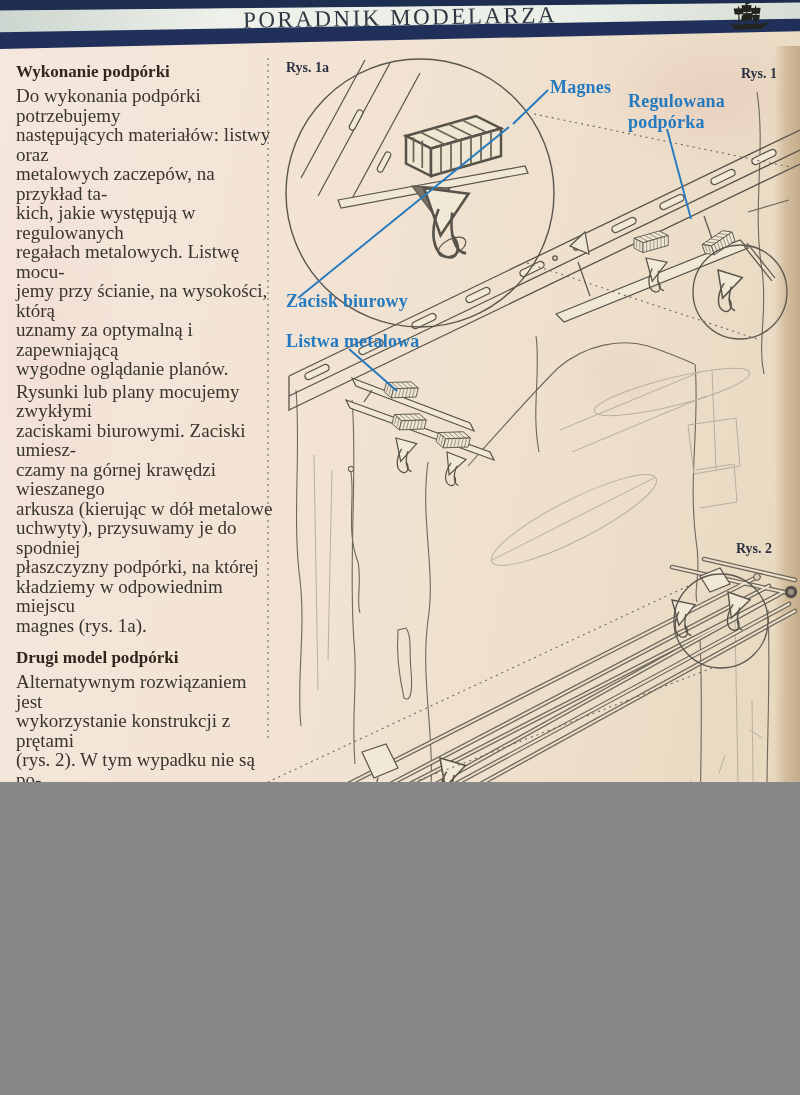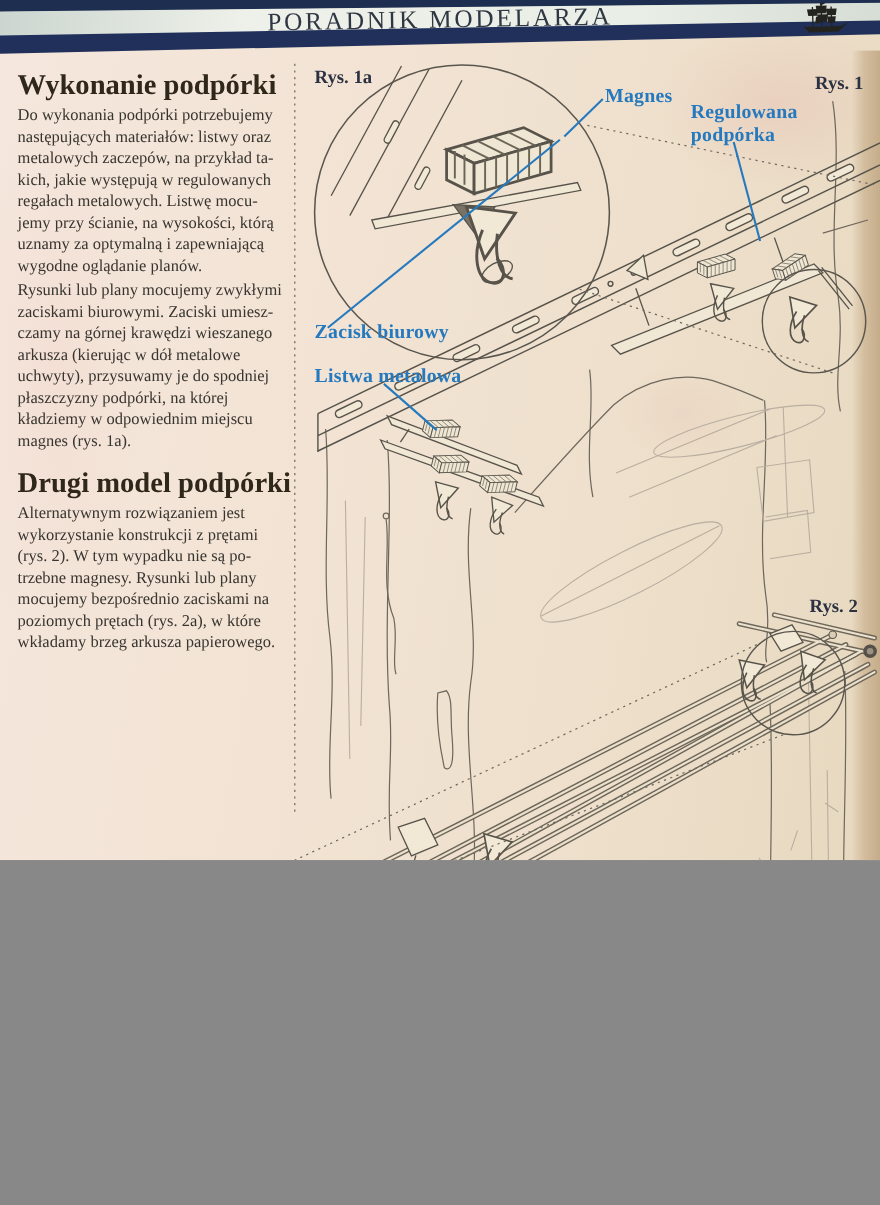--- a/index.html
+++ b/index.html
@@ -20,26 +20,26 @@
   .hdr-band{position:absolute;left:0;top:0;width:800px;height:52px;
         background:linear-gradient(95deg,#ccd5cf,#eef1ea 28%,#e9eee7 72%,#d6ddd4);
         clip-path:polygon(0 20%,100% 5%,100% 40%,0 64%);}
   .hdr-bar-bot{position:absolute;left:0;top:0;width:800px;height:52px;background:#20305a;
         clip-path:polygon(0 62%,100% 36%,100% 60%,0 94%);}
   .hdr-title{position:absolute;left:230px;top:5px;width:340px;text-align:center;
         font-size:23px;letter-spacing:2.5px;color:#2f3742;transform:rotate(-1deg);}
   .ship{position:absolute;left:727px;top:2px;transform:rotate(-2deg);}
   
   .text-col{position:absolute;left:16px;top:62px;width:258px;color:#38352f;}
-  .text-col h2{font-family:"Liberation Serif","DejaVu Serif",serif;font-size:26px;line-height:1.12;
+  .text-col h2{font-family:"Liberation Serif","DejaVu Serif",serif;font-size:17px;line-height:1.12;
         font-weight:bold;color:#30271b;margin:0 0 5px 0;}
   .text-col h2.second{margin-top:13px;}
-  .text-col p{font-size:15px;line-height:19.5px;margin:0 0 3px 0;white-space:pre-line;}
-  
-  .fig-label{position:absolute;font-weight:bold;font-size:17px;color:#2c3142;}
+  .text-col p{font-size:19px;line-height:19.5px;margin:0 0 3px 0;white-space:pre-line;}
+  
+  .fig-label{position:absolute;font-weight:bold;font-size:14px;color:#2c3142;}
   .fig-label.big{font-size:15px;}
   .callout{position:absolute;font-weight:bold;font-size:18px;color:#2579be;letter-spacing:.2px;}
   svg.art{position:absolute;left:0;top:0;pointer-events:none;}
   
   .bottom-bar{position:absolute;left:0;top:1058px;width:800px;height:37px;background:#22355c;
         clip-path:polygon(55px 100%,430px 72%,800px 26%,800px 90%,160px 100%);}
 </style>
 </head>
 <body>
 

